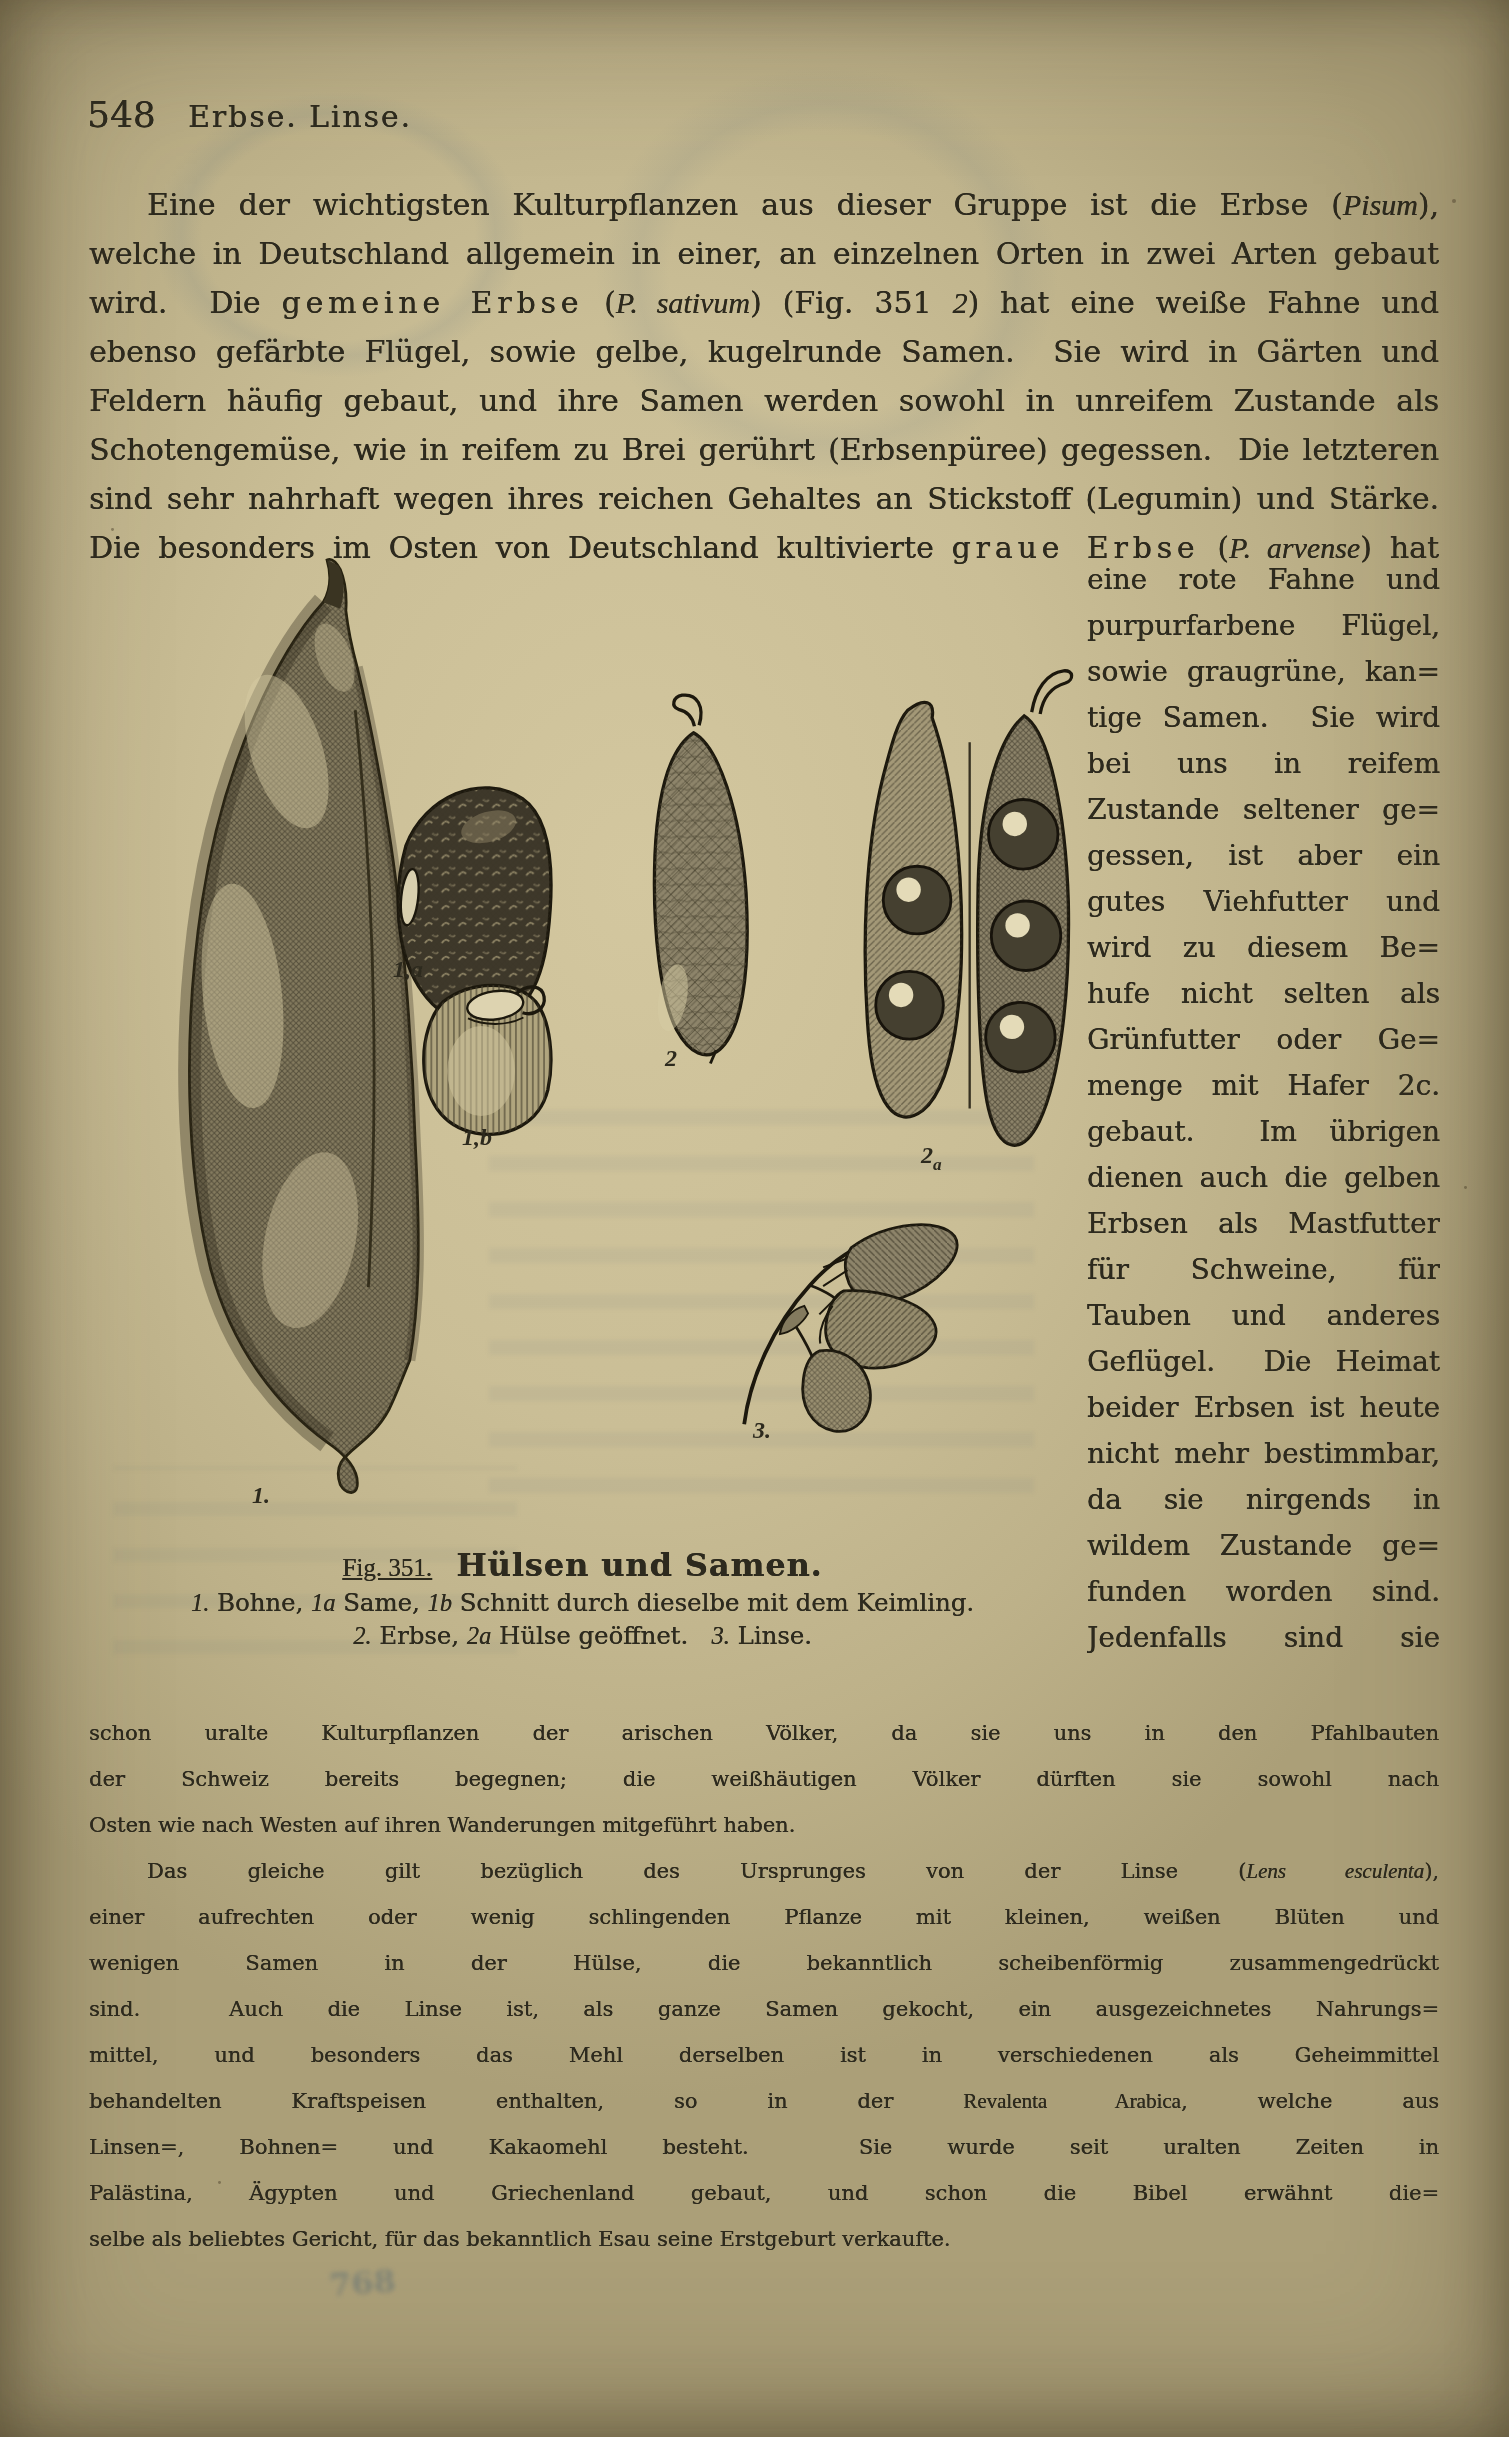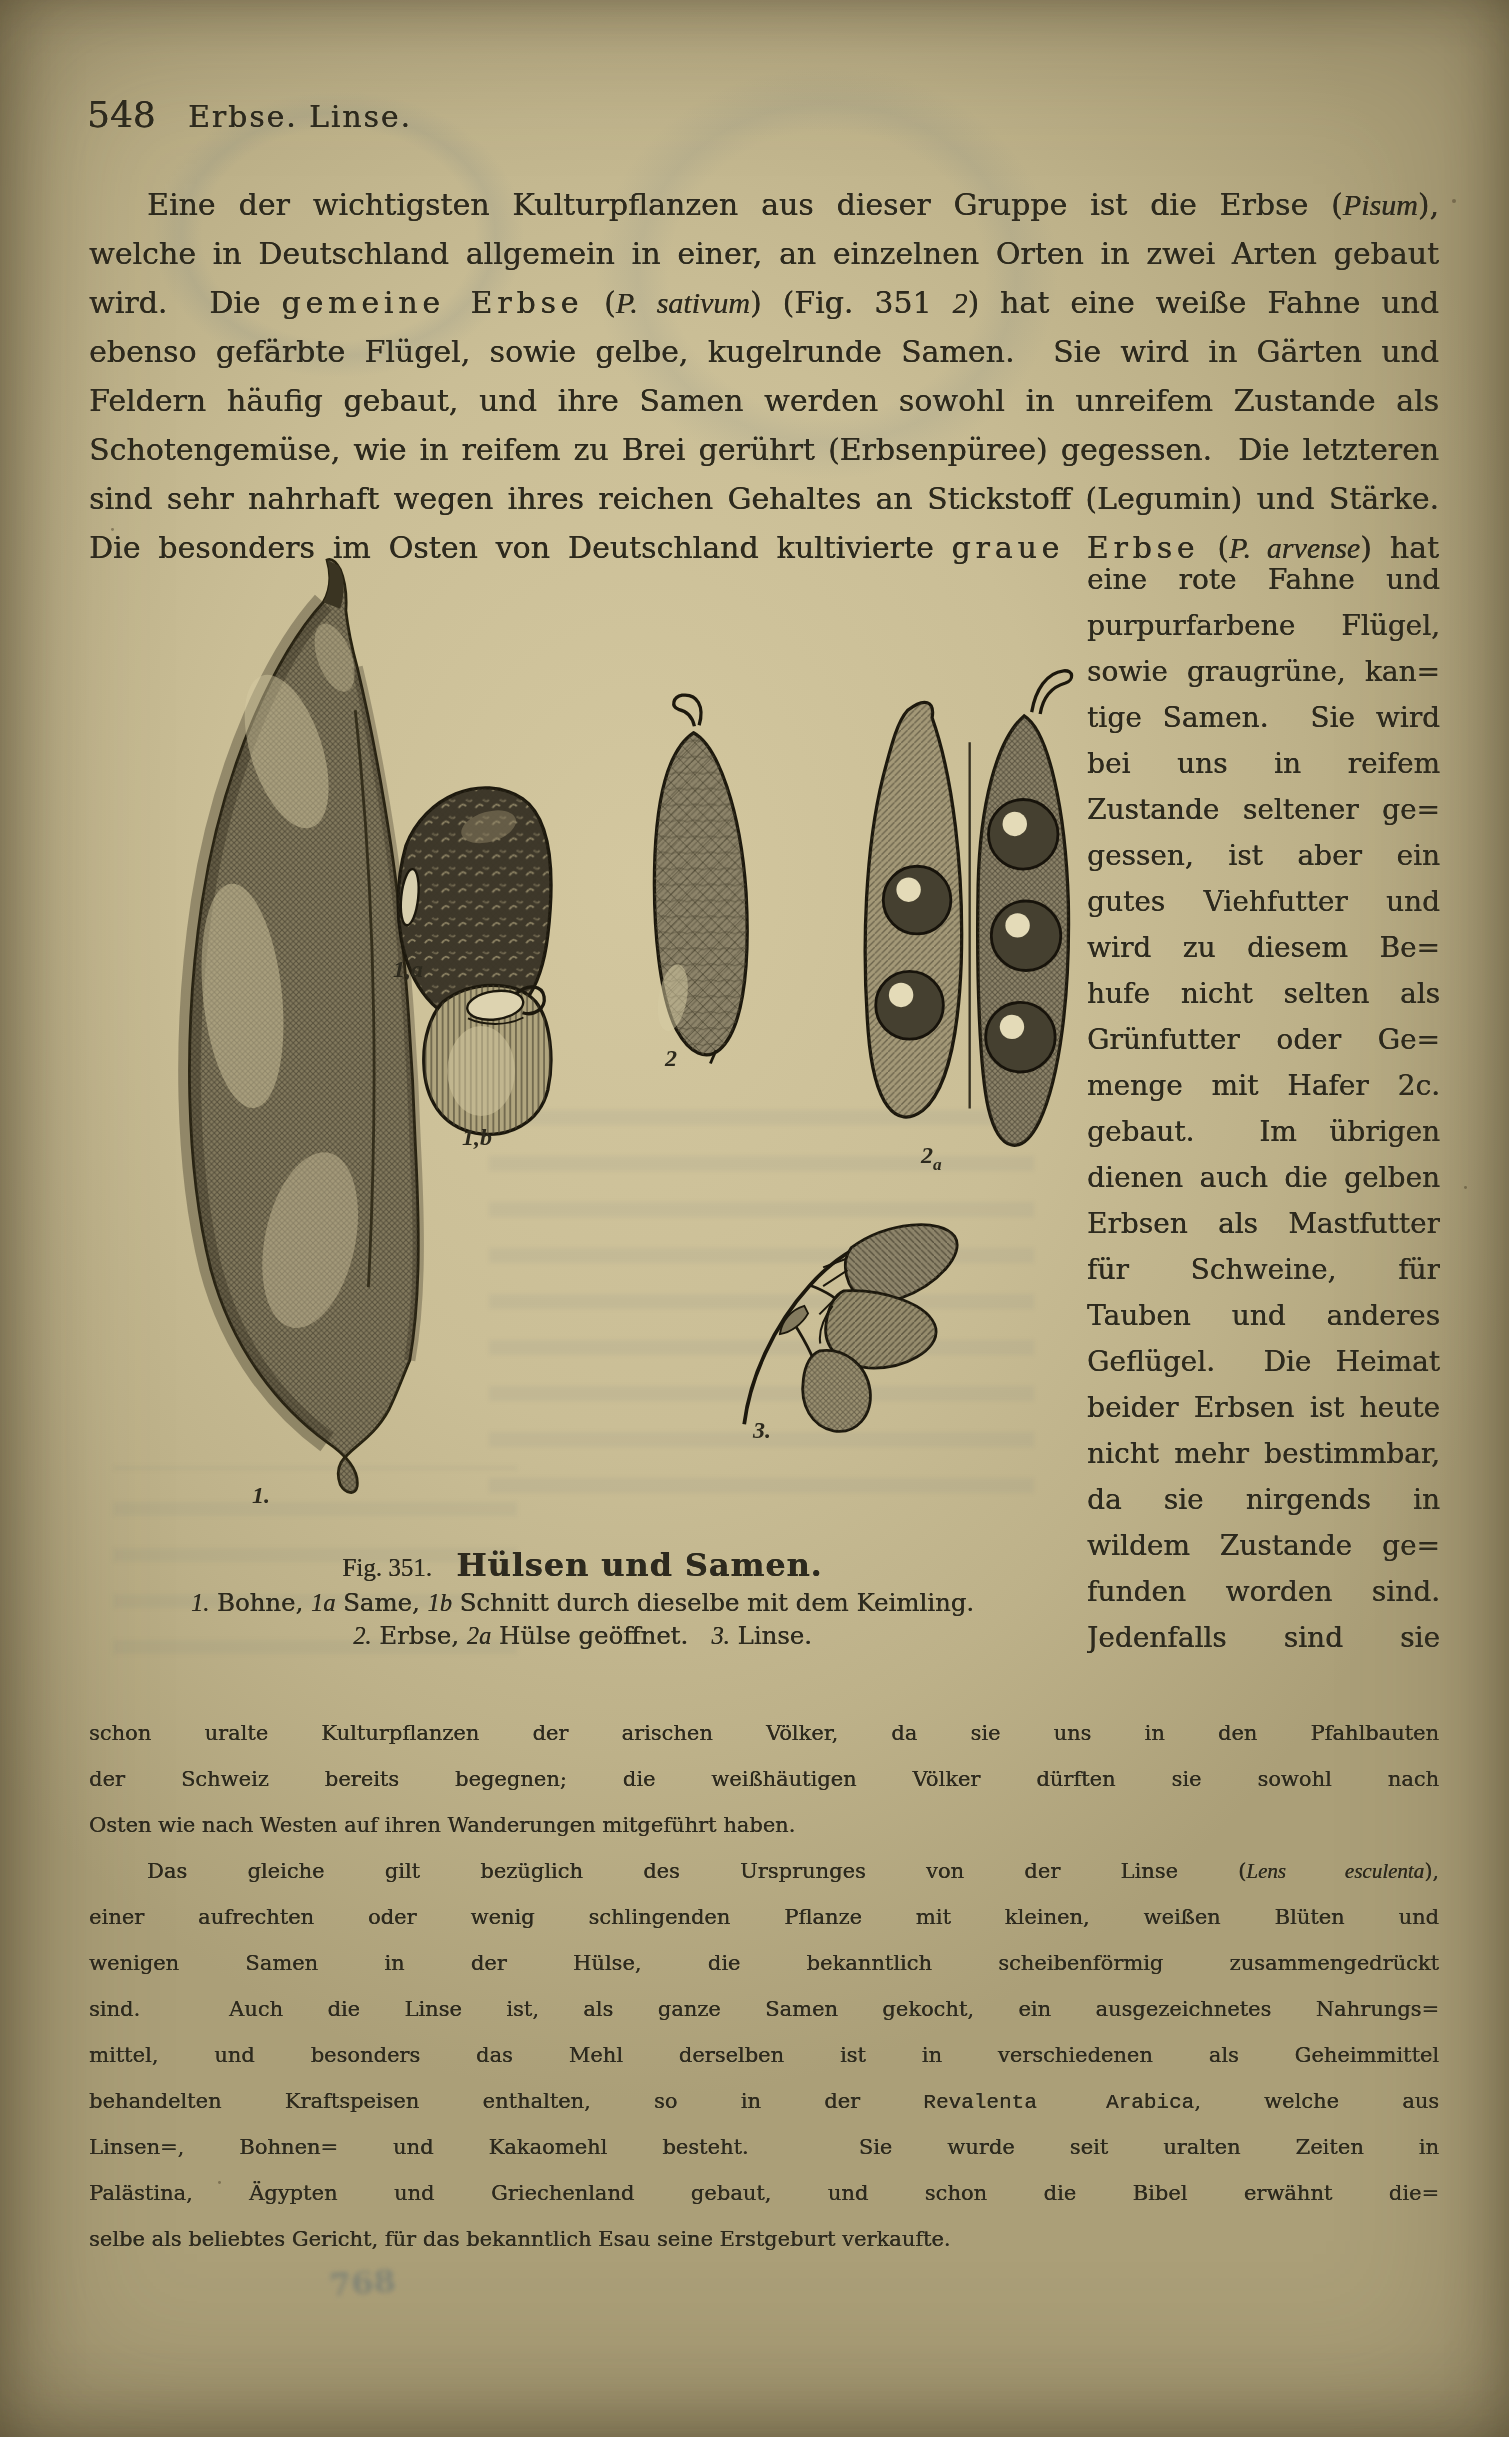--- a/index.html
+++ b/index.html
@@ -14,30 +14,30 @@
                    inset 0 -43px 75px -28px rgba(60,52,30,.30),
                    inset 0 24.4px 56px -28px rgba(60,52,30,.22);}
   .abs{position:absolute;}
   .tl{height:var(--lh);line-height:var(--lh);text-align:justify;text-align-last:justify;
       overflow:hidden;white-space:pre-wrap;}
   .tl.end{text-align-last:left;}
   .tl.ind{text-indent:58px;}
   .textblock{text-shadow:0.3px 0 0 currentColor;}
   .seg-i{font-style:italic;font-family:"Liberation Serif",serif;}
   .seg-g{letter-spacing:.16em;}
-  .seg-a{font-family:Liberation Mono, monospace;margin-top:24px;}
+  .seg-a{font-family:Liberation Serif, serif;margin-top:24px;}
   #pagenum{left:87px;top:96px;font-size:36px;line-height:38px;text-shadow:0.3px 0 0 currentColor;}
   #runhead{left:188px;top:98px;width:1259px;font-size:30px;line-height:38px;
            letter-spacing:1.9px;text-shadow:0.3px 0 0 currentColor;}
   #para1{left:89px;top:180px;width:1350px;font-size:30px;--lh:49px;}
   #rightcol{left:1087px;top:557px;width:353px;font-size:28px;--lh:46px;}
   #bottomblock{left:89px;top:1710px;width:1350px;font-size:21px;--lh:46px;}
   #caption{left:122px;top:1545px;width:921px;text-align:center;}
   #capline1{height:41px;line-height:41px;text-shadow:0.3px 0 0 currentColor;}
-  #capline1 .figno{font-size:25px;font-family:"Liberation Serif",serif;margin-right:24.4px;}
+  #capline1 .figno{font-size:25px;font-family:"Liberation Serif",serif;margin-right:24.4px;text-decoration:underline;}
   #capline1 .captitle{font-size:32px;font-weight:bold;letter-spacing:0.9px;}
   #caplines{font-size:24.4px;--lh:33px;text-shadow:0.3px 0 0 currentColor;}
   #caplines .tl{text-align:right;text-align-last:center;}
   .figlabel{position:absolute;font-style:italic;font-family:"Liberation Serif",serif;
             font-size:24px;font-weight:bold;color:#2d2a1e;}
   .figlabel .sub{font-size:.72em;vertical-align:-.38em;}
   .ghost{position:absolute;pointer-events:none;}
   #g1{left:132px;top:75px;width:413px;height:319px;border-radius:50%;
       background:radial-gradient(closest-side, transparent 66%, rgba(104,120,128,.13) 76%, transparent 90%);}
   #g2{left:564px;top:38px;width:526px;height:470px;border-radius:50%;

